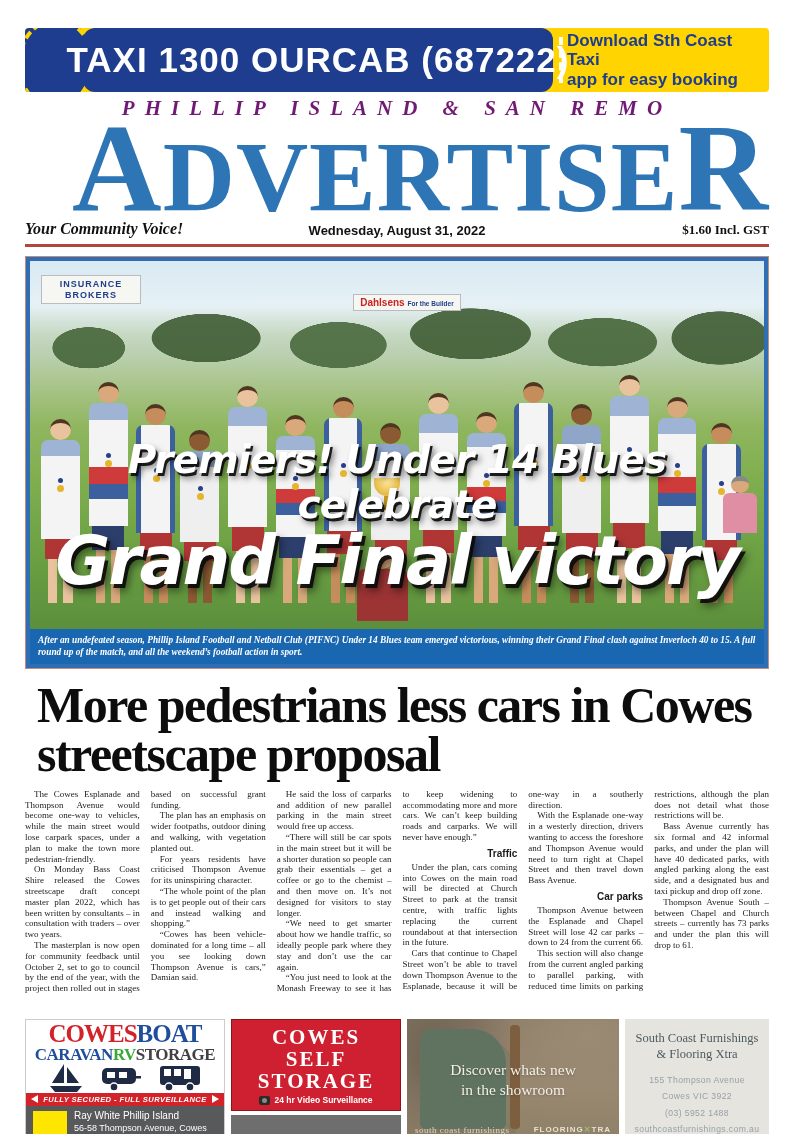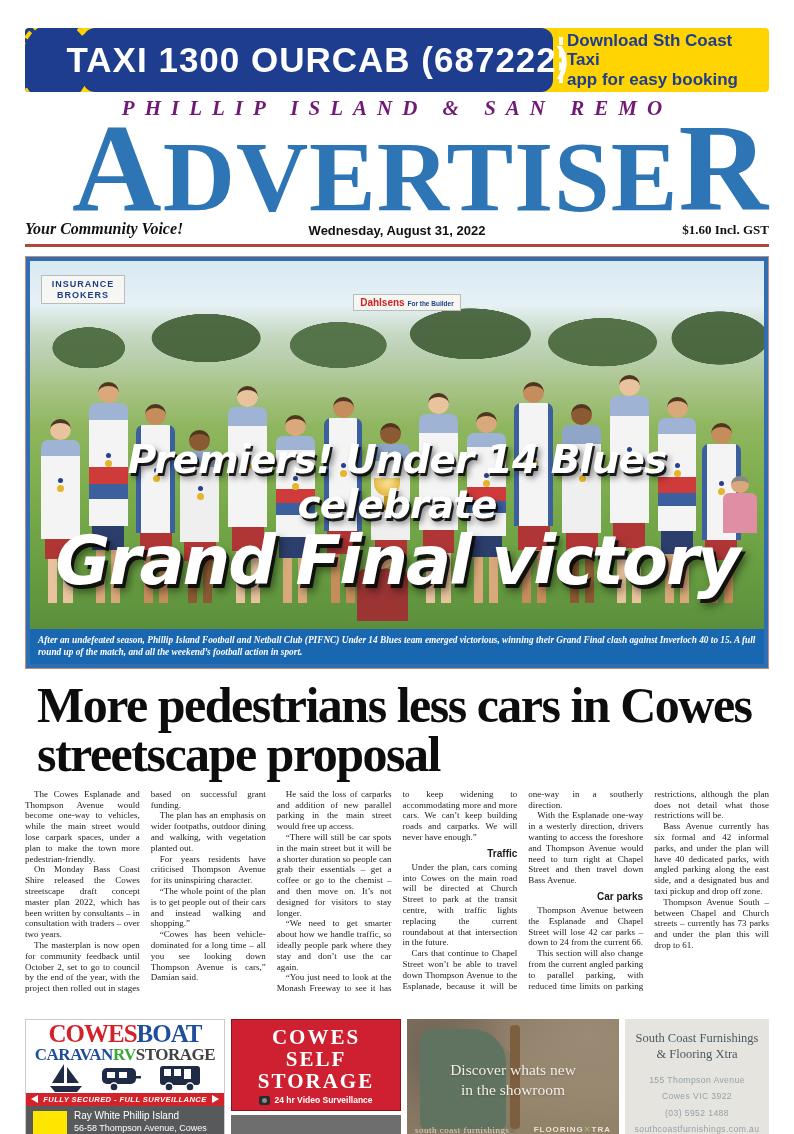--- a/index.html
+++ b/index.html
@@ -44,21 +44,21 @@
   .trees{position:absolute;left:0;top:0;width:100%;height:38%;
     background:
       radial-gradient(60px 34px at 8% 62%,#47663a 60%,transparent 61%),
       radial-gradient(90px 40px at 24% 55%,#3f5d35 60%,transparent 61%),
       radial-gradient(80px 38px at 42% 60%,#4a6a3e 60%,transparent 61%),
       radial-gradient(100px 42px at 60% 52%,#3f5d35 60%,transparent 61%),
       radial-gradient(90px 40px at 78% 58%,#47663a 60%,transparent 61%),
       radial-gradient(80px 44px at 94% 55%,#3f5d35 60%,transparent 61%);
     opacity:.9;}
   .sign{position:absolute;background:#f6f6f2;border:1px solid #bbb;text-align:center;font-family:"Liberation Sans",sans-serif;}
-  .sign-insurance{left:1.5%;top:4%;width:84px;padding:3px 2px;color:#1f3e8c;font-weight:bold;font-size:9px;line-height:1.15;letter-spacing:1px;}
+  .sign-insurance{left:1.5%;top:4%;width:100px;padding:3px 2px;color:#1f3e8c;font-weight:bold;font-size:9px;line-height:1.15;letter-spacing:1px;}
   .sign-dahlsens{left:44%;top:9%;width:108px;padding:2px 3px;font-size:10px;font-weight:bold;}
   .sign-dahlsens .d1{color:#c22;}
   .sign-dahlsens .d2{color:#1f3e8c;font-size:6.5px;font-weight:bold;}
   .pl{position:absolute;bottom:7%;width:5.3%;display:flex;flex-direction:column;align-items:center;}
   .pl i{display:block;}
   .pl .h{width:54%;aspect-ratio:1/1;border-radius:50%;background:var(--skin);border-top:4px solid #4e3620;}
   .pl .b{width:100%;flex:1 1 auto;min-height:34%;border-radius:7px 7px 0 0;position:relative;}
   .pl .m{position:absolute;left:50%;top:46%;width:7px;height:7px;margin-left:-3px;border-radius:50%;background:#e5b52c;box-shadow:0 -8px 0 -1px #27408b;}
   .pl .s{width:82%;height:11%;background:#b03636;}
   .pl .l{width:62%;height:24%;background:linear-gradient(90deg,var(--skin) 0 38%,transparent 38% 62%,var(--skin) 62%);}

